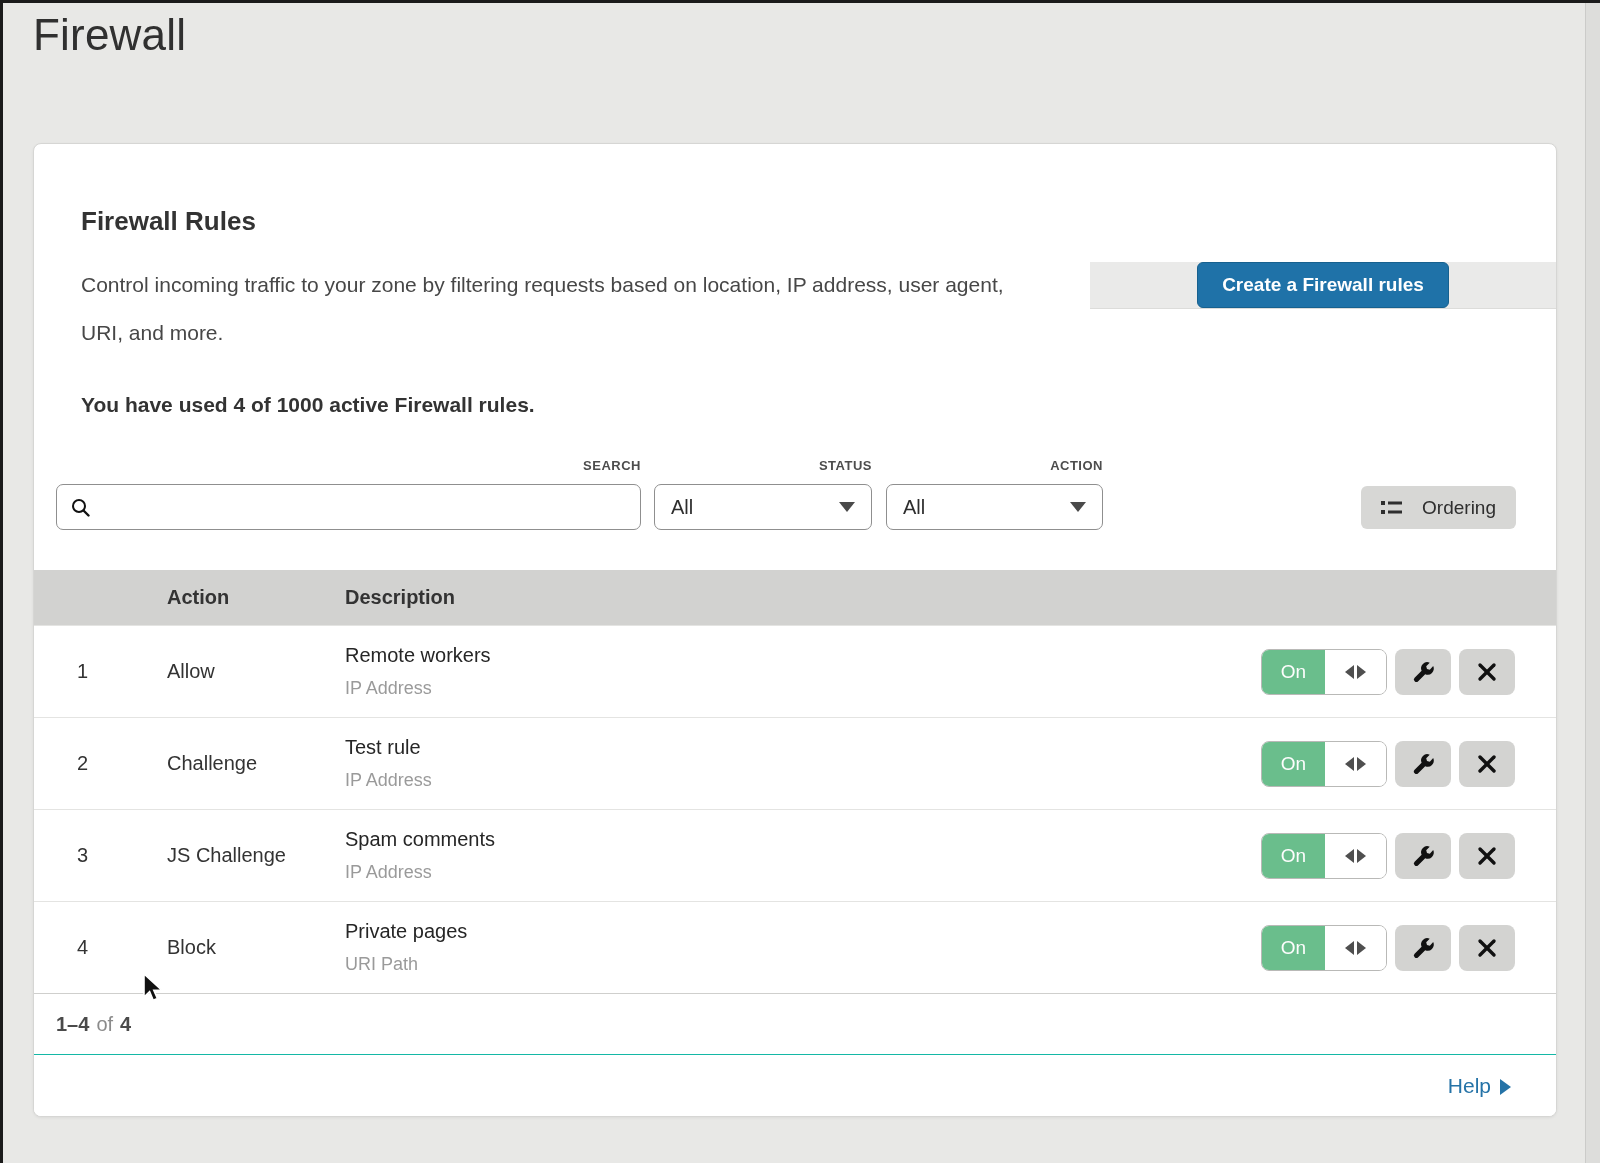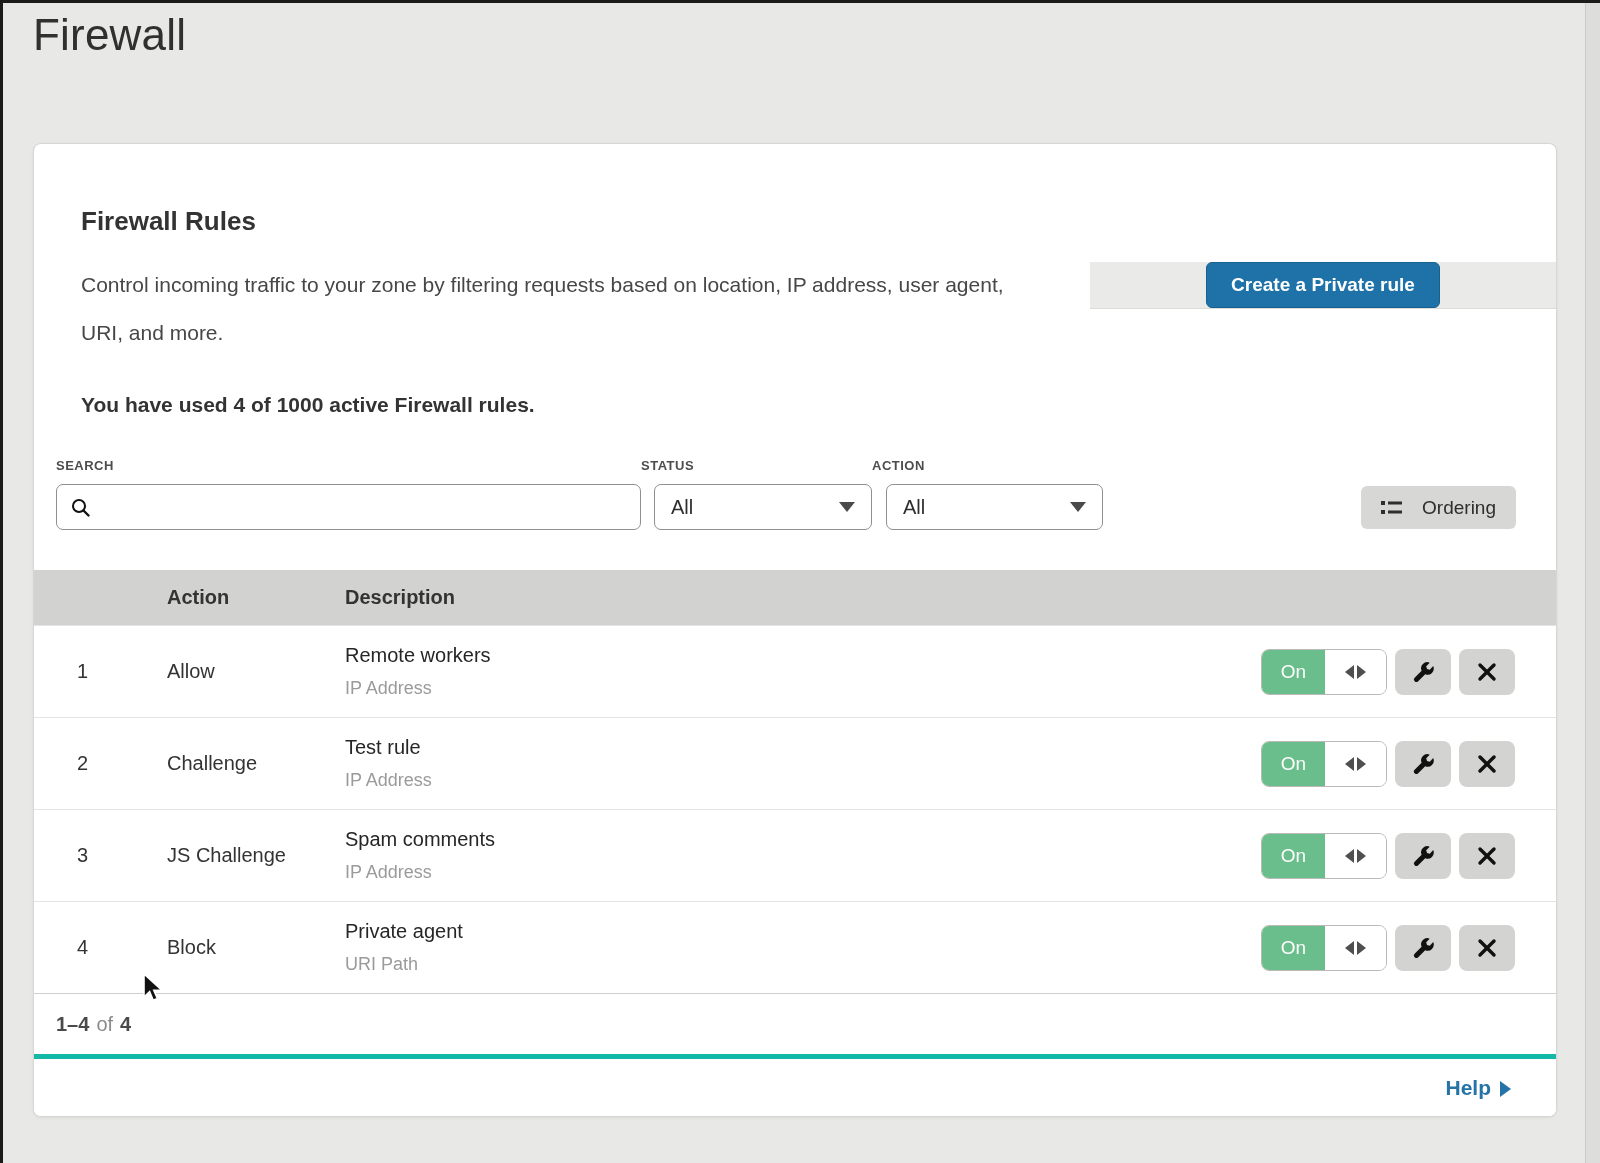--- a/index.html
+++ b/index.html
@@ -46,21 +46,21 @@
     border: 1px solid #17618f;
     font-family: "Liberation Sans", sans-serif;
     font-size: 19px; font-weight: 700;
     padding: 11px 24px; border-radius: 6px;
     cursor: pointer;
   }
 
   
   .filters { display: flex; align-items: flex-end; padding: 32px 40px 40px 22px; }
   .filter-group { display: flex; flex-direction: column; }
-  .filter-label { font-size: 13px; font-weight: 700; color: #4d4d4d; letter-spacing: 0.5px; margin-bottom: 11px; }
+  .filter-label { font-size: 13px; font-weight: 700; color: #4d4d4d; letter-spacing: 0.5px; margin-bottom: 11px; text-align: right; }
   .text-input-wrap {
     width: 585px; height: 46px;
     border: 1.5px solid #8f8f8f; border-radius: 7px;
     display: flex; align-items: center; padding: 0 14px; background: #fff;
   }
   .text-input-wrap input {
     border: none; outline: none; flex: 1;
     font-family: "Liberation Sans", sans-serif;
     font-size: 19px; color: #333; margin-left: 9px; background: transparent;
   }
@@ -122,23 +122,23 @@
   
   .pagination-row {
     height: 61px; border-top: 1px solid #cfcfcd;
     display: flex; align-items: center; padding-left: 22px;
     font-size: 20px; background: #fff;
   }
   .pagination-row .range { font-weight: 700; color: #4a4a4a; }
   .pagination-row .of { color: #8b8b8b; margin: 0 7px; }
   .pagination-row .total { font-weight: 700; color: #4a4a4a; }
   .help-row {
-    height: 62px; border-top: 5px solid #14b8a6;
+    height: 62px; border-top: 1px solid #14b8a6;
     display: flex; align-items: center; justify-content: flex-end;
-    padding-right: 45px; background: #fff; font-weight: bold;
+    padding-right: 45px; background: #fff;
   }
   .help-link { display: flex; align-items: center; gap: 9px; color: #2573a7; font-size: 21px; text-decoration: none; cursor: pointer; }
   .help-arrow { width: 0; height: 0; border-top: 8px solid transparent; border-bottom: 8px solid transparent; border-left: 11px solid #2573a7; margin-top: 2px; }
 
   .cursor { position: absolute; left: 141px; top: 973px; z-index: 60; pointer-events: none; }
 </style>
 </head>
 <body>
 
 <div class="edge-top"></div>
@@ -151,21 +151,21 @@
 
 <div class="card">
 
   <div class="card-top">
     <div class="card-top-left">
       <h2>Firewall Rules</h2>
       <p class="desc">Control incoming traffic to your zone by filtering requests based on location, IP address, user agent, URI, and more.</p>
       <p class="usage">You have used 4 of 1000 active Firewall rules.</p>
     </div>
     <div class="card-top-right">
-      <button class="create-btn">Create a Private rule</button>
+      <button class="create-btn">Create a Firewall rules</button>
     </div>
   </div>
 
   <div class="filters">
     <div class="filter-group">
       <span class="filter-label">SEARCH</span>
       <div class="text-input-wrap">
         <span style="display:flex;">
           <svg width="19" height="19" viewBox="0 0 19 19">
               <circle cx="8" cy="8" r="6" fill="none" stroke="#111" stroke-width="2"></circle>
@@ -304,21 +304,21 @@
             </svg>
           </span>
       </button>
     </span>
   </div>
 
   <div class="trow">
     <span class="cell-num">4</span>
     <span class="cell-action">Block</span>
     <span class="cell-desc">
-      <div class="desc-title">Private agent</div>
+      <div class="desc-title">Private pages</div>
       <div class="desc-field">URI Path</div>
     </span>
     <span class="cell-controls">
       <span class="toggle">
         <span class="toggle-on">On</span>
         <span class="toggle-knob">
             <span class="tri-left"></span>
             <span class="tri-right"></span>
           </span>
       </span>

